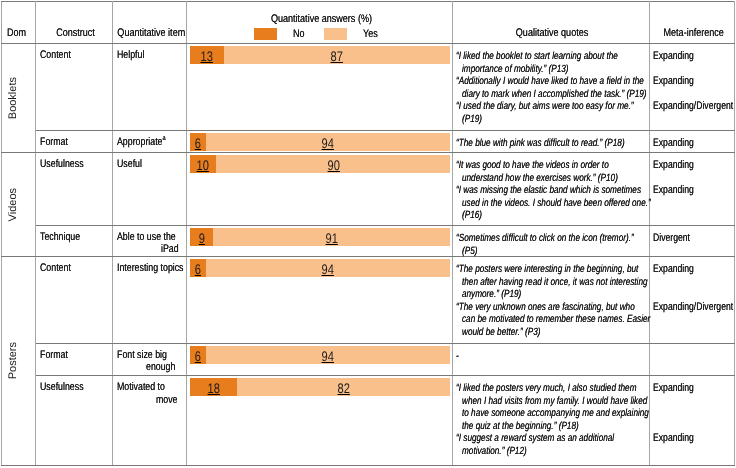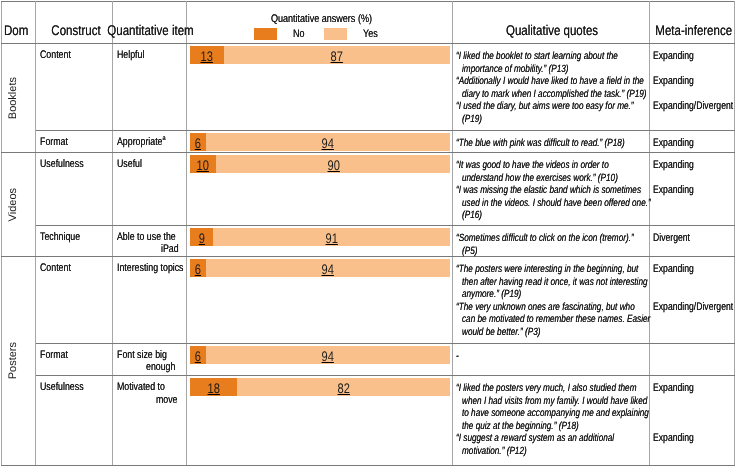--- a/index.html
+++ b/index.html
@@ -29,21 +29,21 @@
   .sq{display:inline-block;transform:scaleX(0.80);transform-origin:left center;
       white-space:nowrap;text-shadow:0 0 0.35px currentColor;}
   .sqc{display:inline-block;transform:scaleX(0.80);transform-origin:center center;
       white-space:nowrap;text-shadow:0 0 0.35px currentColor;}
 
 
   
   .hdr{height:42px;}
   table.grid tr.hdr th{vertical-align:bottom;}
   table.grid tr.hdr th.qa-head{vertical-align:top;}
-  table.grid tr.hdr th .lab{font-size:14px;color:#1a1a1a;padding:0 1px 4.2px 4px;line-height:1.1;}
+  table.grid tr.hdr th .lab{font-size:11px;color:#1a1a1a;padding:0 1px 4.2px 4px;line-height:1.1;}
   table.grid tr.hdr th[data-name="header-dom"] .lab{padding-left:1px;}
   table.grid tr.hdr th .sq,table.grid tr.hdr th .sqc{transform:scaleX(0.822);}
   table.grid tr.hdr th .sqc{transform-origin:center center;}
   .hdr-center .lab{text-align:center;display:flex;justify-content:center;align-items:flex-end;}
 
   table.grid tr.hdr th.qa-head{text-align:center;padding-top:11px;}
   .qa-title{font-size:11px;color:#1a1a1a;line-height:1.15;padding-left:4px;}
   .qa-title .sqc{transform:scaleX(0.80);}
   .qa-legend{display:flex;justify-content:center;align-items:center;gap:14px;margin-top:2px;padding-left:7px;}
   .sw{display:inline-block;width:23px;height:12px;}

